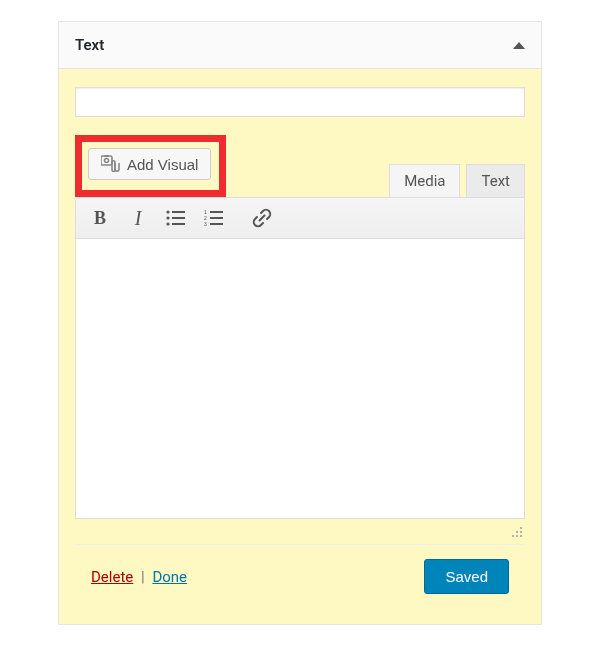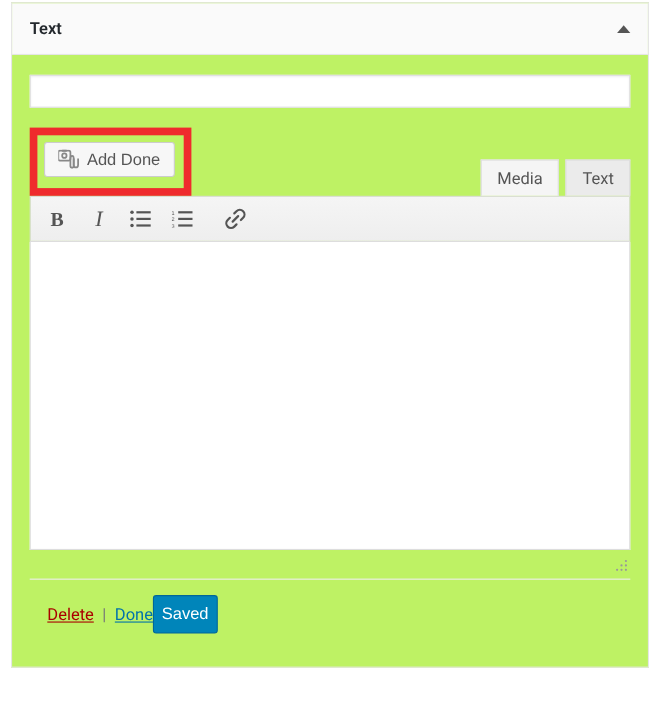--- a/index.html
+++ b/index.html
@@ -3,24 +3,24 @@
 <meta charset="utf-8">
 <style>
 * { box-sizing: border-box; margin: 0; padding: 0; }
 body {
   font-family: -apple-system, BlinkMacSystemFont, "Segoe UI", Roboto, sans-serif;
   background: #fff;
   font-size: 14px;
   color: #23282d;
 }
 .widget {
-  width: 580px;
-  margin: 2px auto;
+  width: 484px;
+  margin: 21px auto;
   border: 1px solid #e5e5e5;
-  background: #bef264;
+  background: #fef9c3;
 }
 .widget-header {
   background: #fafafa;
   padding: 14px 16px;
   border-bottom: 1px solid #e5e5e5;
   display: flex;
   justify-content: space-between;
   align-items: center;
   cursor: pointer;
 }
@@ -127,36 +127,36 @@
 .resize-grip {
   display: flex;
   justify-content: flex-end;
   padding: 2px 2px 6px 0;
 }
 .resize-grip svg { display: block; }
 .footer {
   border-top: 1px solid #eee;
   padding: 14px 16px;
   display: flex;
-  justify-content: flex-start;
+  justify-content: space-between;
   align-items: center;
 }
 .footer-links {
   font-size: 15px;
 }
 .footer-links a { cursor: pointer; }
 .link-delete { color: #a00; text-decoration: underline; }
 .sep { color: #777; margin: 0 4px; }
 .link-done { color: #0073aa; text-decoration: underline; }
 .saved-btn {
   background: #0085ba;
   color: #fff;
   border: 1px solid #006799;
   border-radius: 3px;
-  padding: 8px 7px;
+  padding: 8px 20px;
   font-size: 15px;
   cursor: pointer;
 }
 </style>
 </head>
 <body>
 
 <div class="widget">
 
   <div class="widget-header">
@@ -173,21 +173,21 @@
         <button class="add-media-btn">
           <span class="media-icon">
             <svg width="20" height="18" viewBox="0 0 20 18">
               <rect x="0" y="1" width="11" height="9" rx="1.5" fill="none" stroke="#888" stroke-width="1.6"></rect>
               <circle cx="5.5" cy="5.5" r="2" fill="none" stroke="#888" stroke-width="1.6"></circle>
               <rect x="3" y="0" width="5" height="2" rx="1" fill="#888"></rect>
               <path d="M11 8 C 11 5, 14 5, 14 8 L14 15 C14 17, 11 17, 11 15 Z" fill="none" stroke="#888" stroke-width="1.6"></path>
               <path d="M14 8 L14 14 C14 17, 18 17, 18 14 L18 8" fill="none" stroke="#888" stroke-width="1.6"></path>
             </svg>
           </span>
-          <span>Add Done</span>
+          <span>Add Visual</span>
         </button>
       </div>
       <div class="tabs">
         <div class="tab active">Media</div>
         <div class="tab">Text</div>
       </div>
     </div>
 
     <div class="toolbar">
       <div class="tool-btn bold">B</div>

